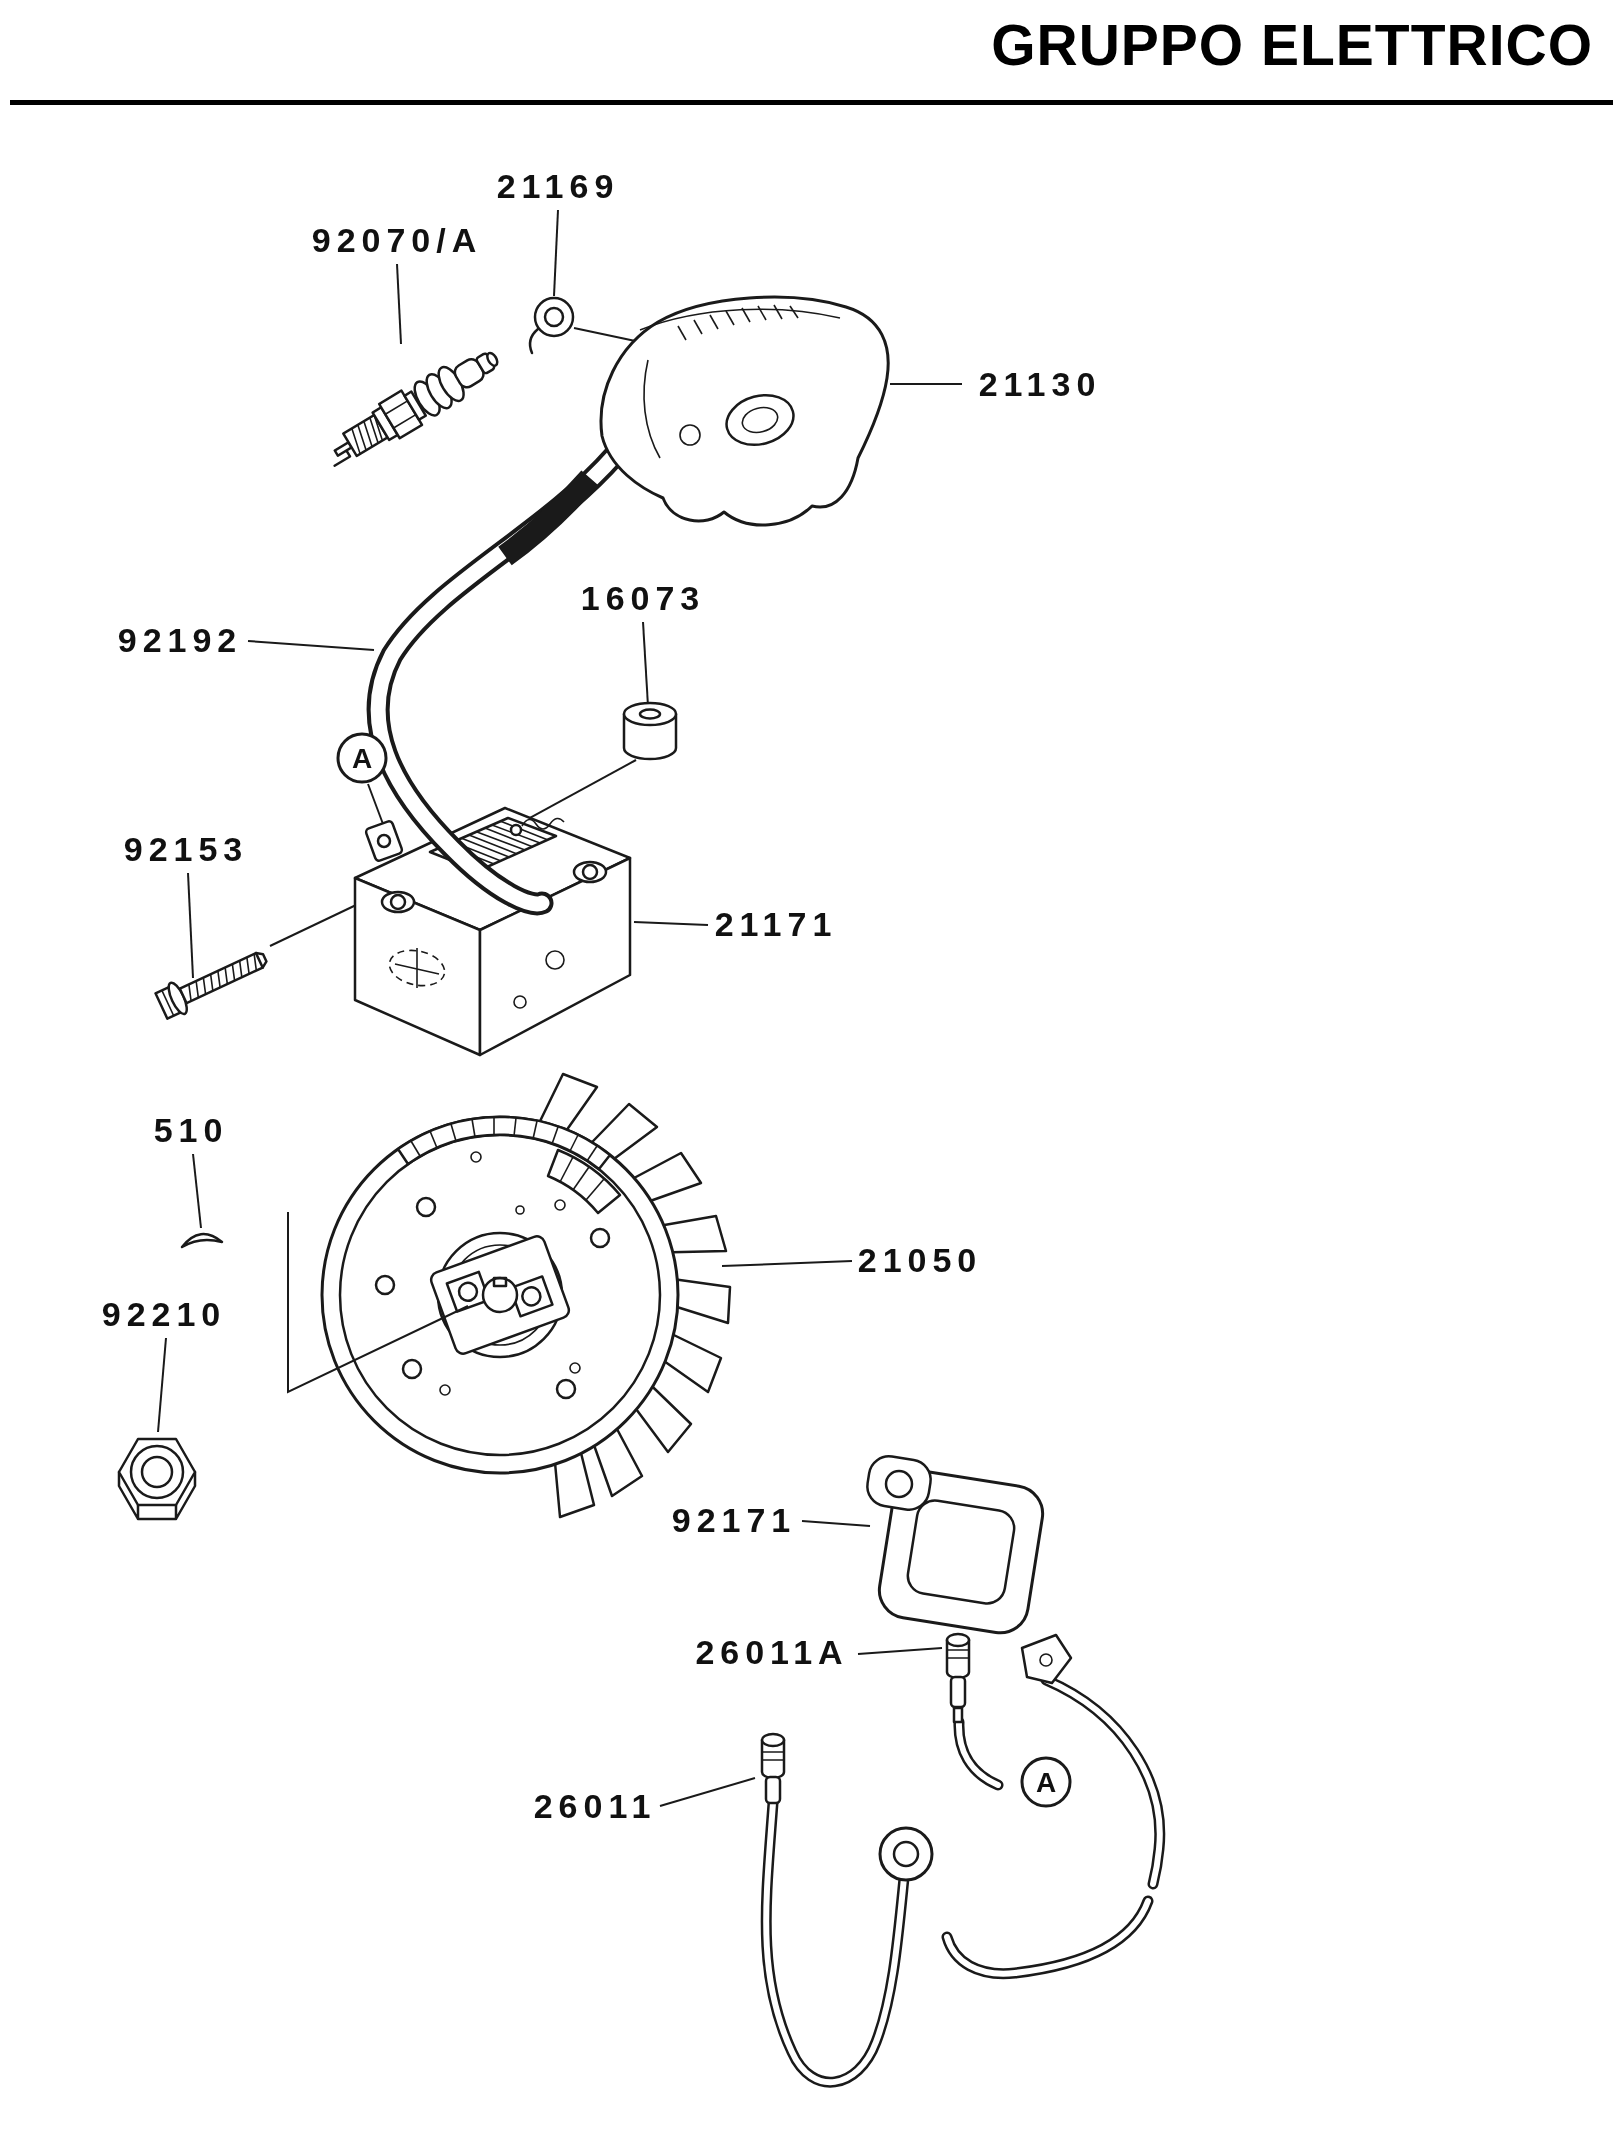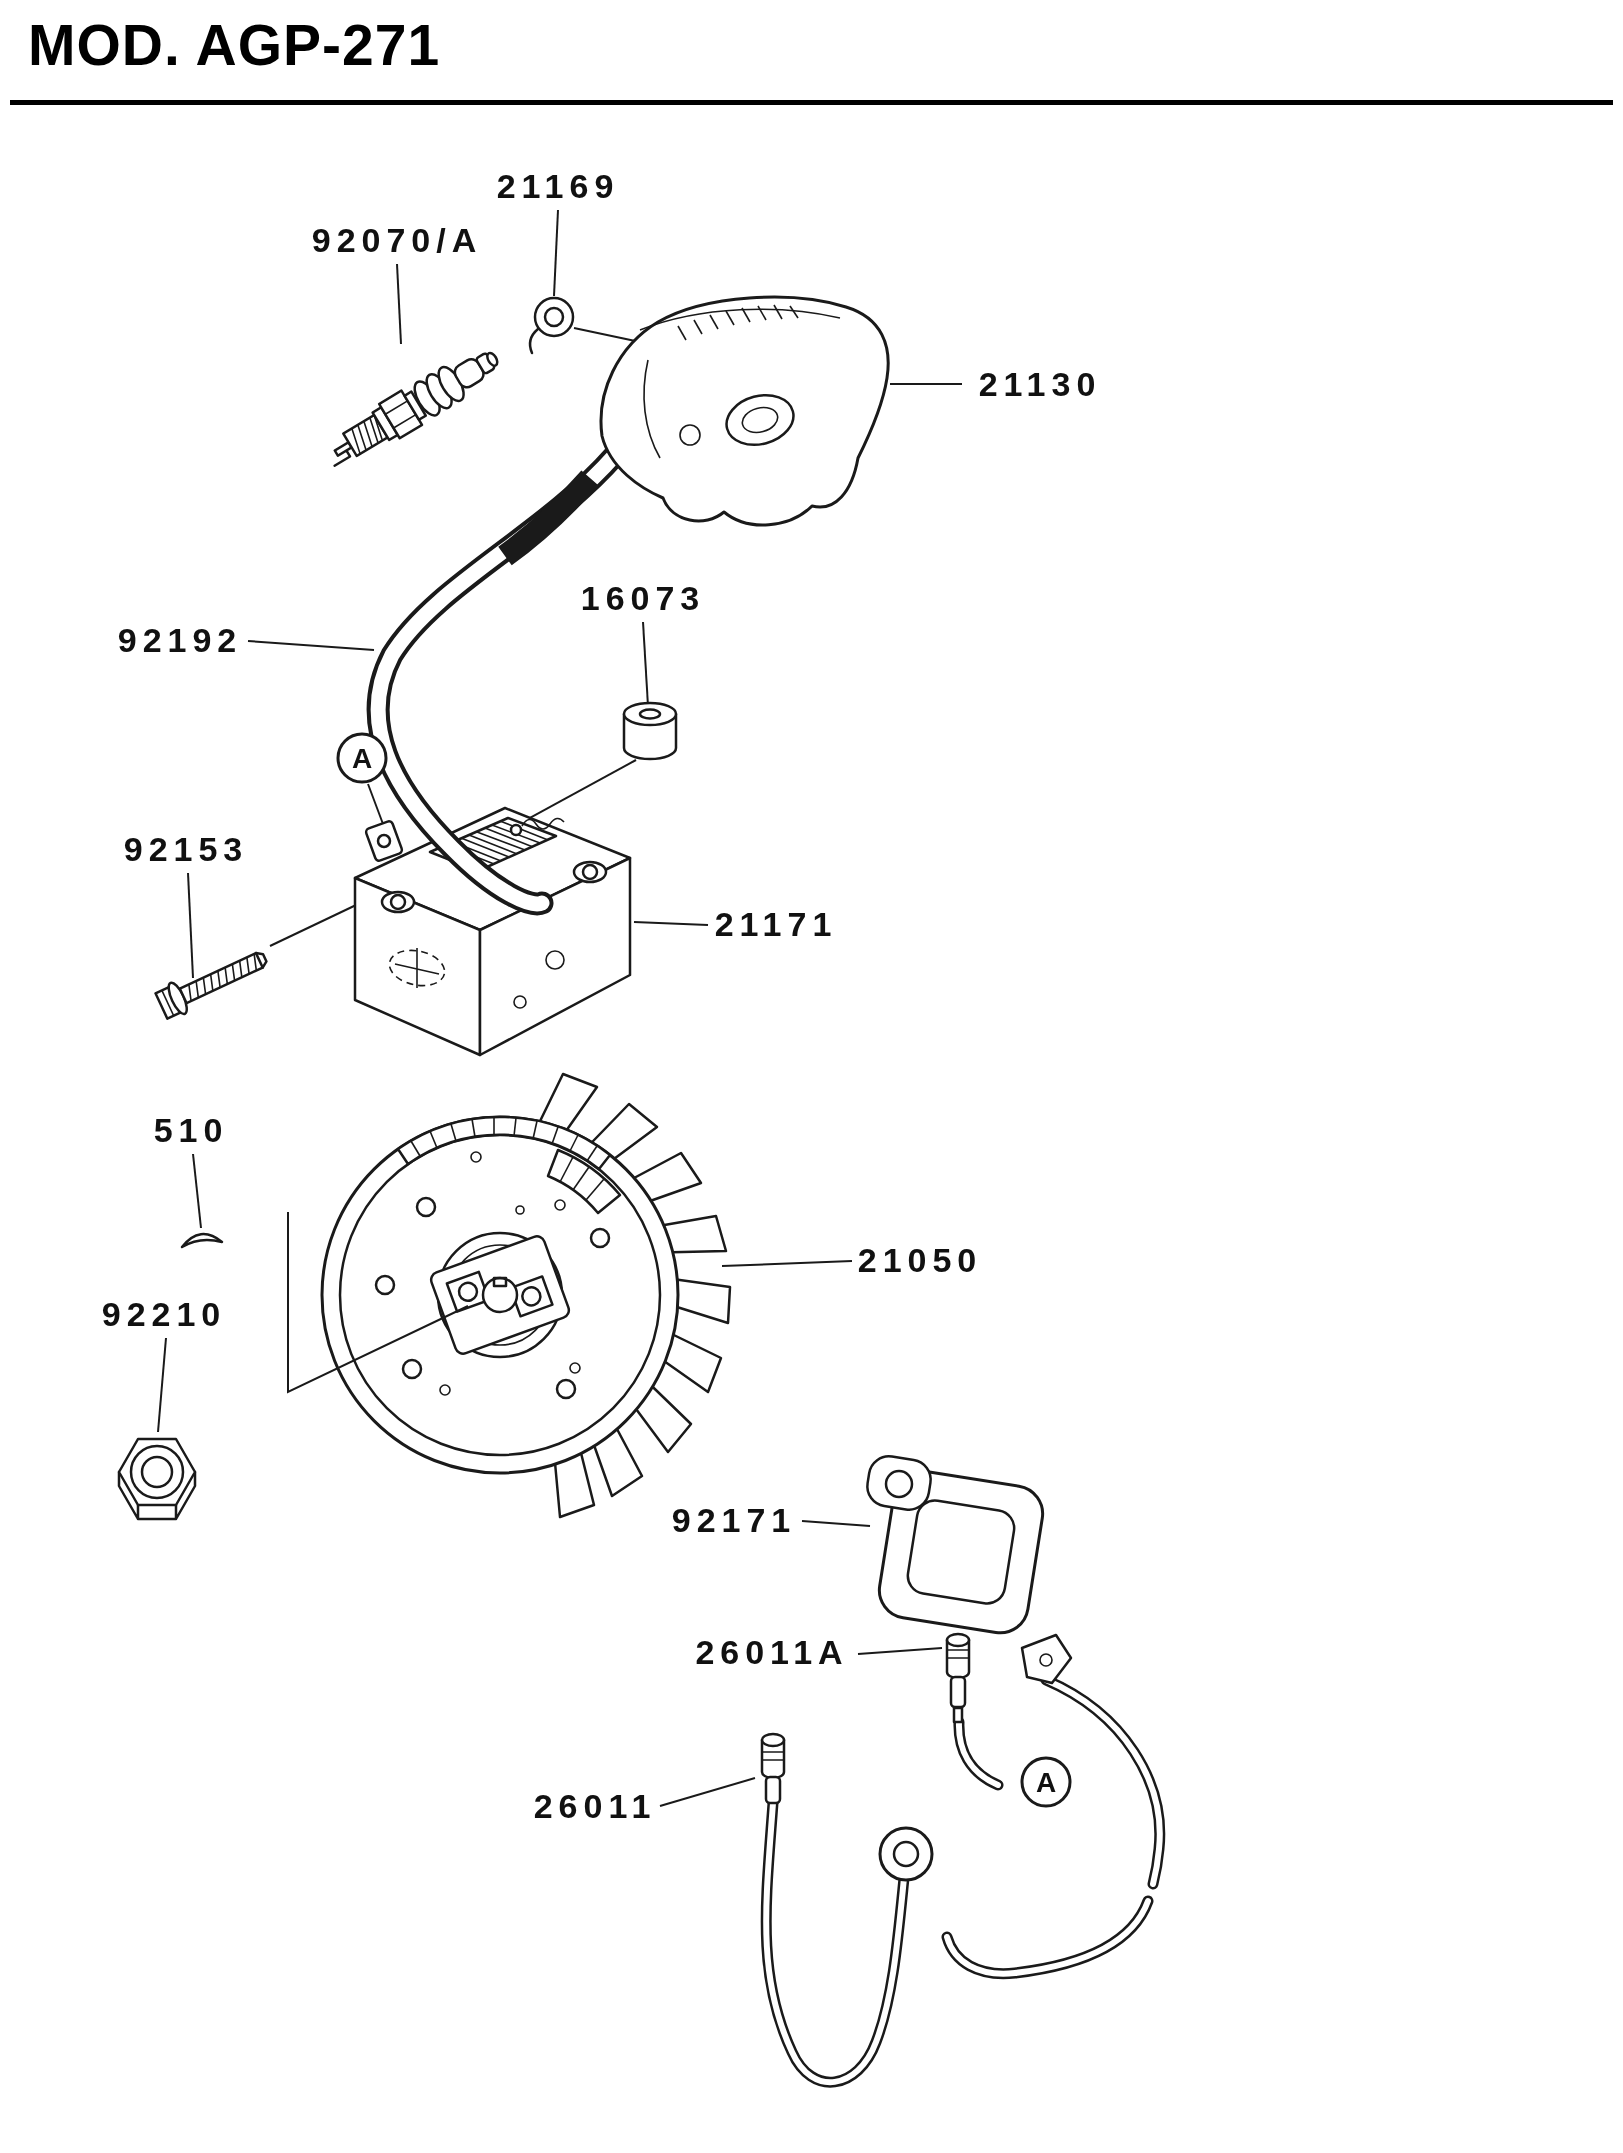--- a/index.html
+++ b/index.html
@@ -22,21 +22,21 @@
   .plabel{font-family:"Liberation Sans",sans-serif;font-size:34px;font-weight:bold;
           letter-spacing:6px;fill:#111;}
   .calloutA{font-family:"Liberation Sans",sans-serif;font-size:28px;font-weight:bold;fill:#111;
             text-anchor:middle;}
 </style>
 </head>
 <body>
 
 <div class="page">
 
-  <div class="hdr-model">MOD. AGP-271</div>
+  <div class="hdr-title">GRUPPO ELETTRICO</div>
   <div class="hdr-rule"></div>
 
   <svg width="1623" height="2153" viewBox="0 0 1623 2153">
 
     <g>
       <line class="leader" x1="558" y1="210" x2="554" y2="296"></line>
       <line class="leader" x1="397" y1="264" x2="401" y2="344"></line>
       <line class="leader" x1="962" y1="384" x2="890" y2="384"></line>
       <line class="leader" x1="248" y1="641" x2="374" y2="650"></line>
       <line class="leader" x1="643" y1="622" x2="648" y2="706"></line>

